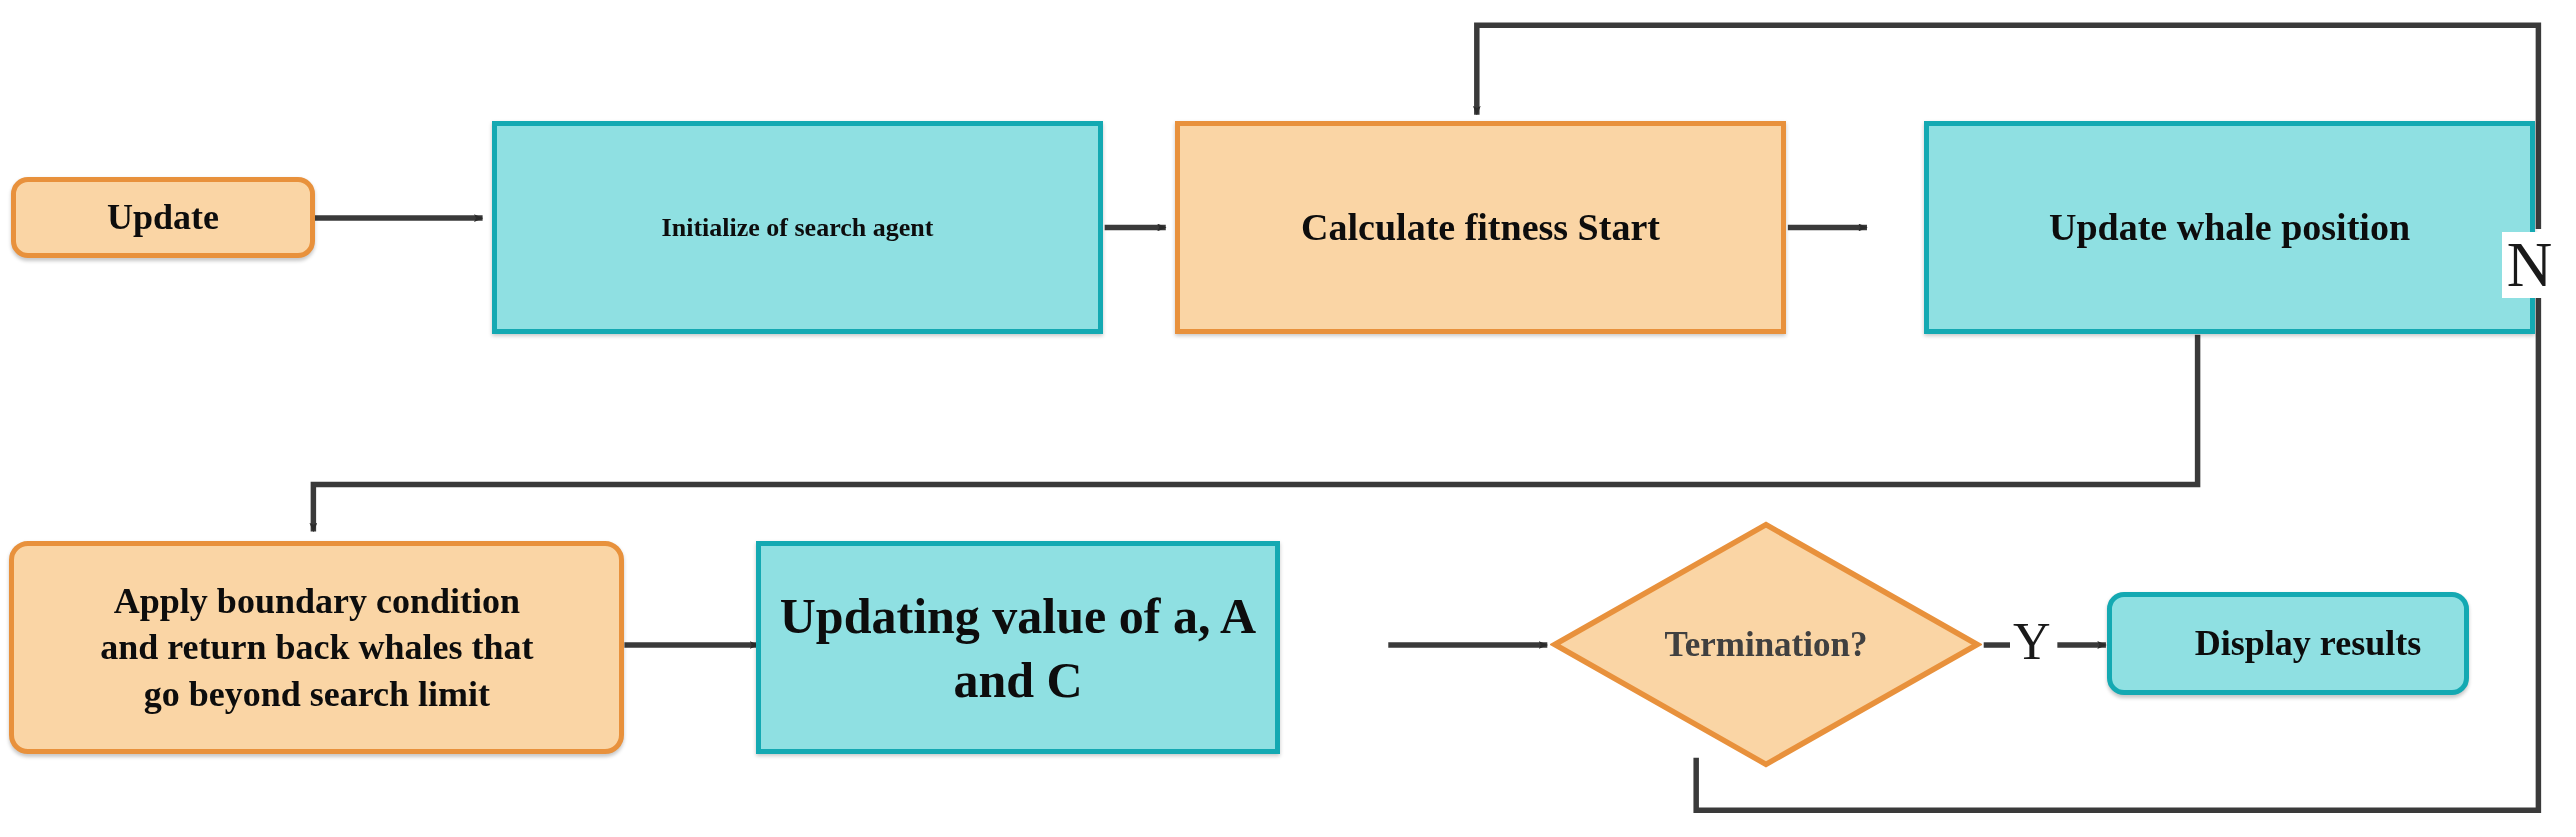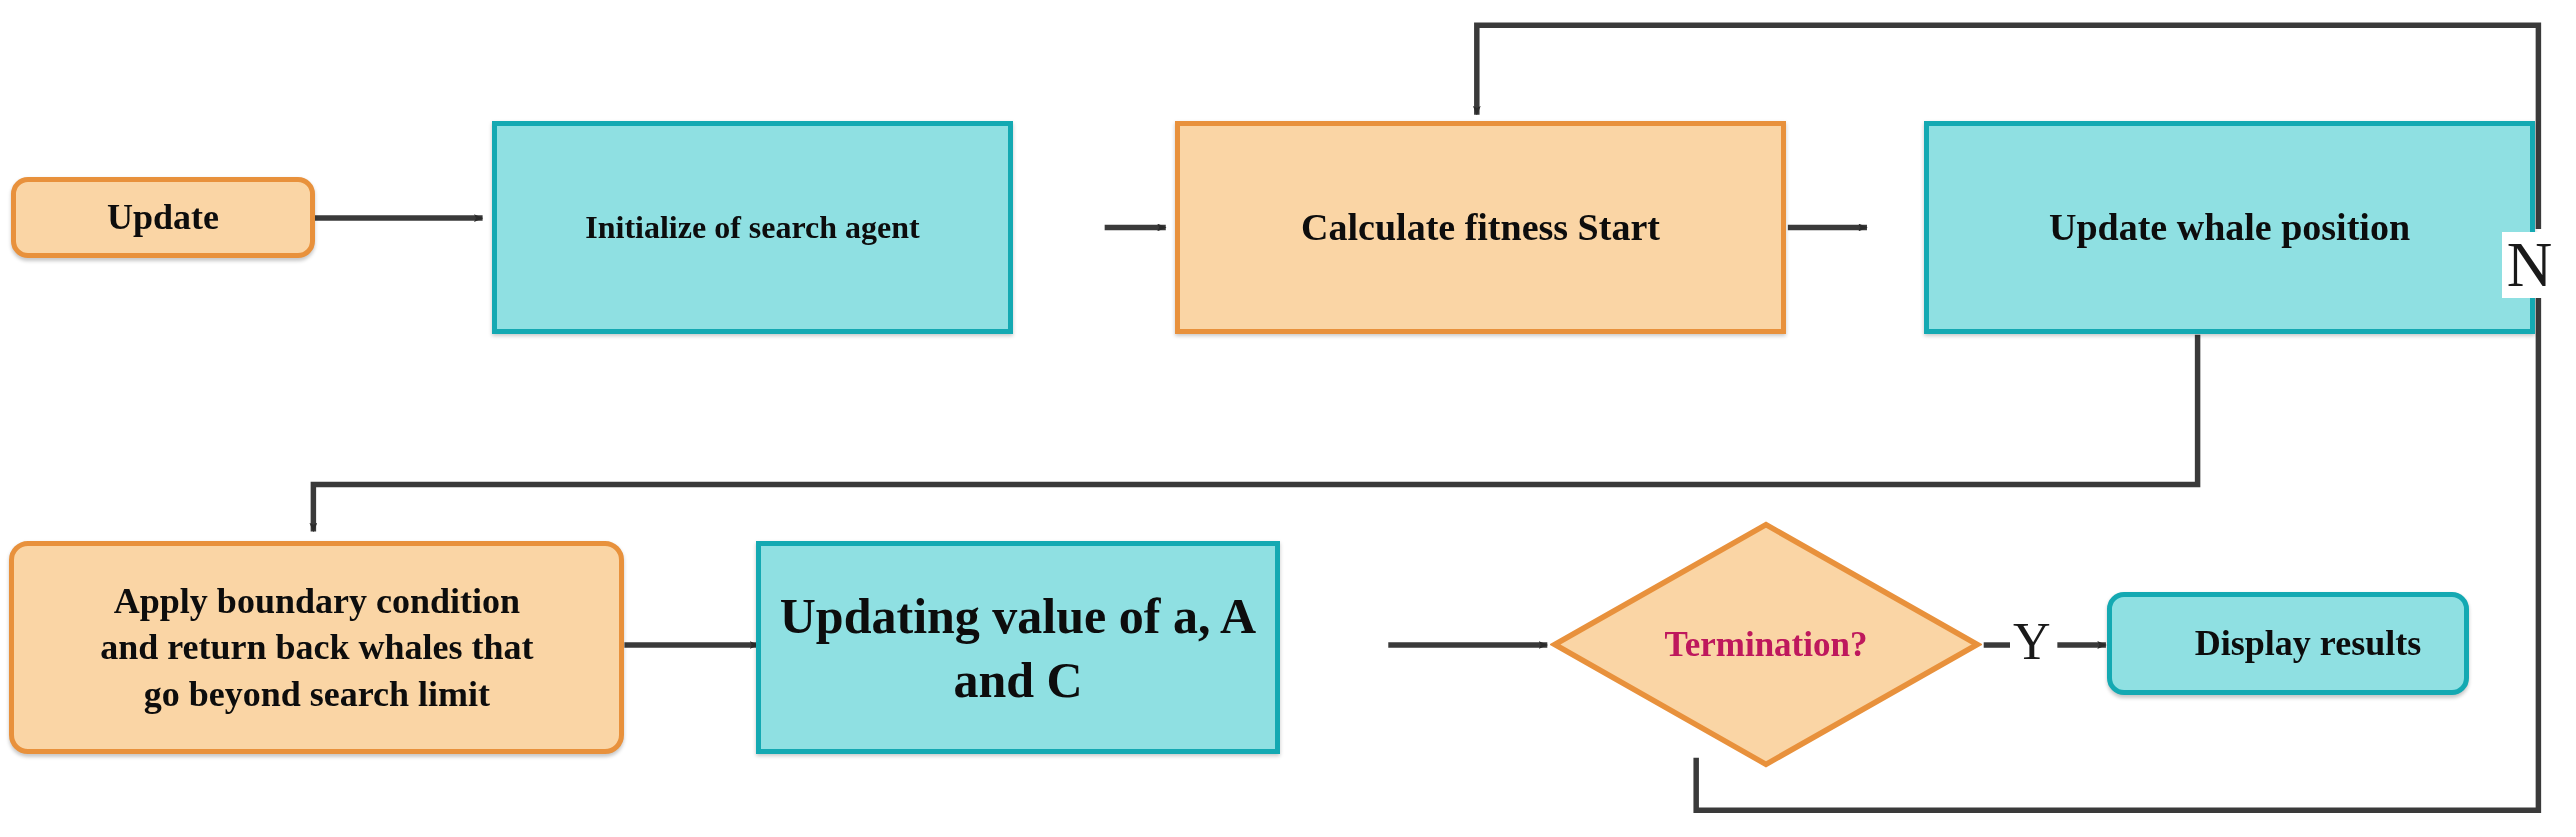--- a/index.html
+++ b/index.html
@@ -72,21 +72,21 @@
     width: 100%; height: 100%;
   }
   .diamond-text {
     position: absolute;
     left: 0; top: 0;
     width: 100%; height: 100%;
     display: flex;
     align-items: center;
     justify-content: center;
     font-weight: bold;
-    color: #be185d;
+    color: #404040;
     z-index: 6;
   }
   
   .edge-layer {
     position: absolute;
     left: 0; top: 0;
     width: 2576px;
     height: 838px;
     z-index: 2;
     pointer-events: none;
@@ -132,21 +132,21 @@
 
       <path d="M2165,967 L2165,1034 L3240,1034 L3240,348"></path>
       <path d="M3240,292 L3240,32 L1885,32 L1885,146" marker-end="url(#arrowhead)"></path>
     </g>
   </svg>
 
   <div class="node round-orange" style="left:11px; top:177px; width:304px; height:81px; font-size:36px;">
     <span class="label">Update</span>
   </div>
 
-  <div class="node rect-cyan" style="left:492px; top:121px; width:521px; height:213px; font-size:32px;">
+  <div class="node rect-cyan" style="left:492px; top:121px; width:611px; height:213px; font-size:26px;">
     <span class="label">Initialize of search agent</span>
   </div>
 
   <div class="node rect-orange" style="left:1175px; top:121px; width:611px; height:213px; font-size:38px;">
     <span class="label">Calculate fitness Start</span>
   </div>
 
   <div class="node rect-cyan" style="left:1876px; top:121px; width:611px; height:213px; font-size:38px;margin-left:48px;">
     <span class="label">Update whale position</span>
   </div>

